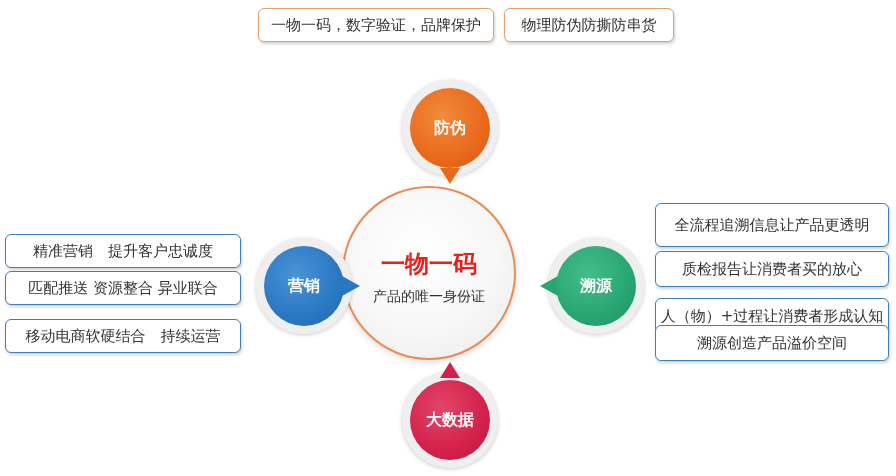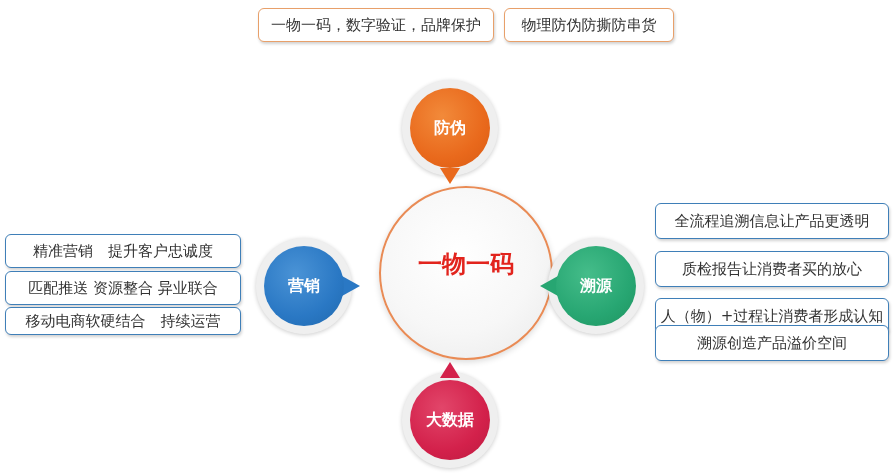--- a/index.html
+++ b/index.html
@@ -1,43 +1,44 @@
 <!DOCTYPE html>
 <html><head>
 <meta charset="utf-8">
 <style>
   html,body{margin:0;padding:0;background:#fff;}
   body{width:896px;height:476px;position:relative;overflow:hidden;font-family:"DejaVu Sans","Liberation Sans",sans-serif;}
   .box{position:absolute;box-sizing:border-box;background:#fff;border-radius:6px;display:flex;align-items:center;justify-content:center;font-size:15px;color:#333;white-space:nowrap;}
   .box.orange{border:1.5px solid #e8a06a;box-shadow:1px 2px 3px rgba(0,0,0,0.18);}
   .box.blue{border:1.5px solid #3f7fb8;box-shadow:1px 2px 3px rgba(0,0,0,0.18);}
-  .center{position:absolute;left:379px;top:186px;width:174px;height:174px;border-radius:50%;background:radial-gradient(circle at 45% 40%,#ffffff 0%,#f7f7f7 55%,#e9e9e9 100%);border:2px solid #e98b55;box-sizing:border-box;box-shadow:0 2px 6px rgba(0,0,0,0.15);}
+  .center{position:absolute;left:342px;top:186px;width:174px;height:174px;border-radius:50%;background:radial-gradient(circle at 45% 40%,#ffffff 0%,#f7f7f7 55%,#e9e9e9 100%);border:2px solid #e98b55;box-sizing:border-box;box-shadow:0 2px 6px rgba(0,0,0,0.15);}
   .center-title{position:absolute;left:0;right:0;top:60px;text-align:center;font-size:24px;font-weight:bold;color:#e2241d;}
   .center-sub{position:absolute;left:0;right:0;top:100px;text-align:center;font-size:14px;color:#333;}
   .petal-ring{position:absolute;border-radius:50%;background:#efefef;box-shadow:0 1px 4px rgba(0,0,0,0.2);}
   .petal{position:absolute;border-radius:50%;display:flex;align-items:center;justify-content:center;color:#fff;font-weight:bold;font-size:16px;}
   .tri{position:absolute;width:0;height:0;}
 </style>
 </head>
 <body>
 
 <div class="box orange" style="left:258px;top:8px;width:236px;height:34px;">一物一码，数字验证，品牌保护</div>
 <div class="box orange" style="left:504px;top:8px;width:170px;height:34px;text-align:right;">物理防伪防撕防串货</div>
 
 <div class="box blue" style="left:5px;top:224px;width:236px;height:34px;margin-top:10px;">精准营销　提升客户忠诚度</div>
 <div class="box blue" style="left:5px;top:271px;width:236px;height:34px;">匹配推送 资源整合 异业联合</div>
-<div class="box blue" style="left:5px;top:307px;width:236px;height:28px;">移动电商软硬结合　持续运营</div>
+<div class="box blue" style="left:5px;top:319px;width:236px;height:34px;">移动电商软硬结合　持续运营</div>
 
-<div class="box blue" style="left:655px;top:203px;width:234px;height:36px;">全流程追溯信息让产品更透明</div>
+<div class="box blue" style="left:655px;top:203px;width:234px;height:44px;">全流程追溯信息让产品更透明</div>
 <div class="box blue" style="left:655px;top:251px;width:234px;height:36px;">质检报告让消费者买的放心</div>
 <div class="box blue" style="left:655px;top:298px;width:234px;height:36px;">人（物）+过程让消费者形成认知</div>
 <div class="box blue" style="left:655px;top:325px;width:234px;height:36px;">溯源创造产品溢价空间</div>
 
 <div class="center">
   <div class="center-title">一物一码</div>
+  <div class="center-sub">产品的唯一身份证</div>
 </div>
 
 <div class="petal-ring" style="left:402px;top:80px;width:96px;height:96px;"></div>
 <div class="tri" style="left:440px;top:168px;border-left:10px solid transparent;border-right:10px solid transparent;border-top:16px solid #e9691c;"></div>
 <div class="petal" style="left:410px;top:88px;width:80px;height:80px;background:radial-gradient(circle at 40% 35%,#f28a3a,#e9691c 60%,#d85a12);">防伪</div>
 
 <div class="petal-ring" style="left:256px;top:238px;width:96px;height:96px;"></div>
 <div class="tri" style="left:342px;top:276px;border-top:10px solid transparent;border-bottom:10px solid transparent;border-left:18px solid #2a78c4;"></div>
 <div class="petal" style="left:264px;top:246px;width:80px;height:80px;background:radial-gradient(circle at 40% 35%,#4a93d6,#2a78c4 60%,#1f68ad);">营销</div>
 

